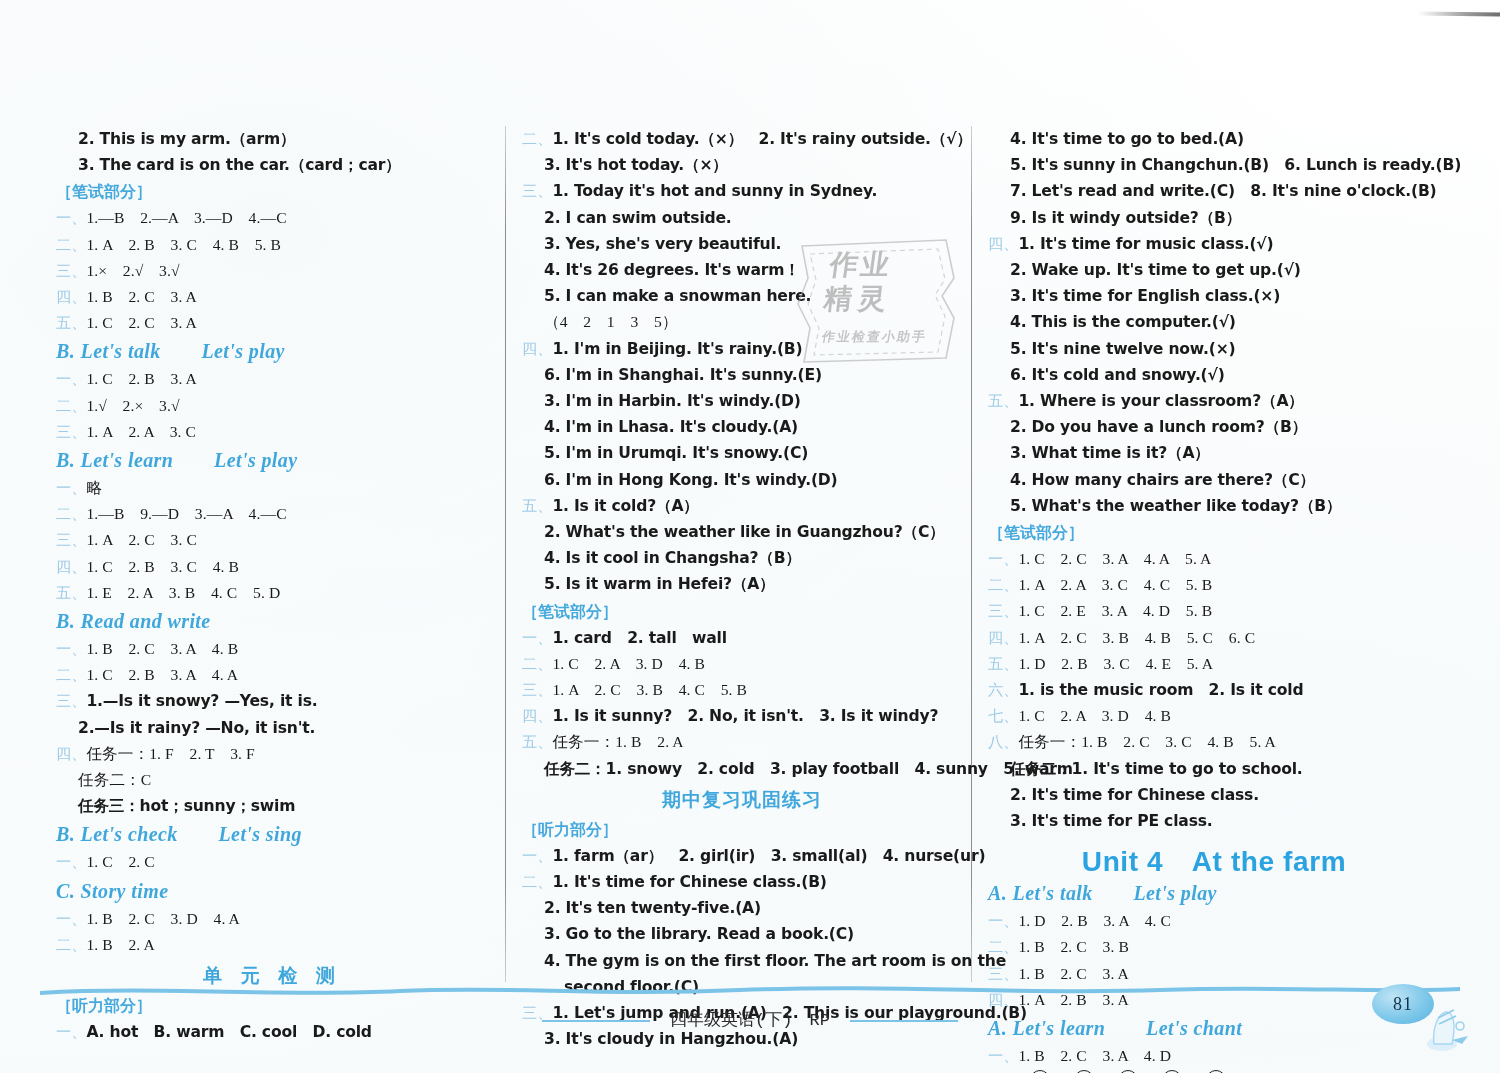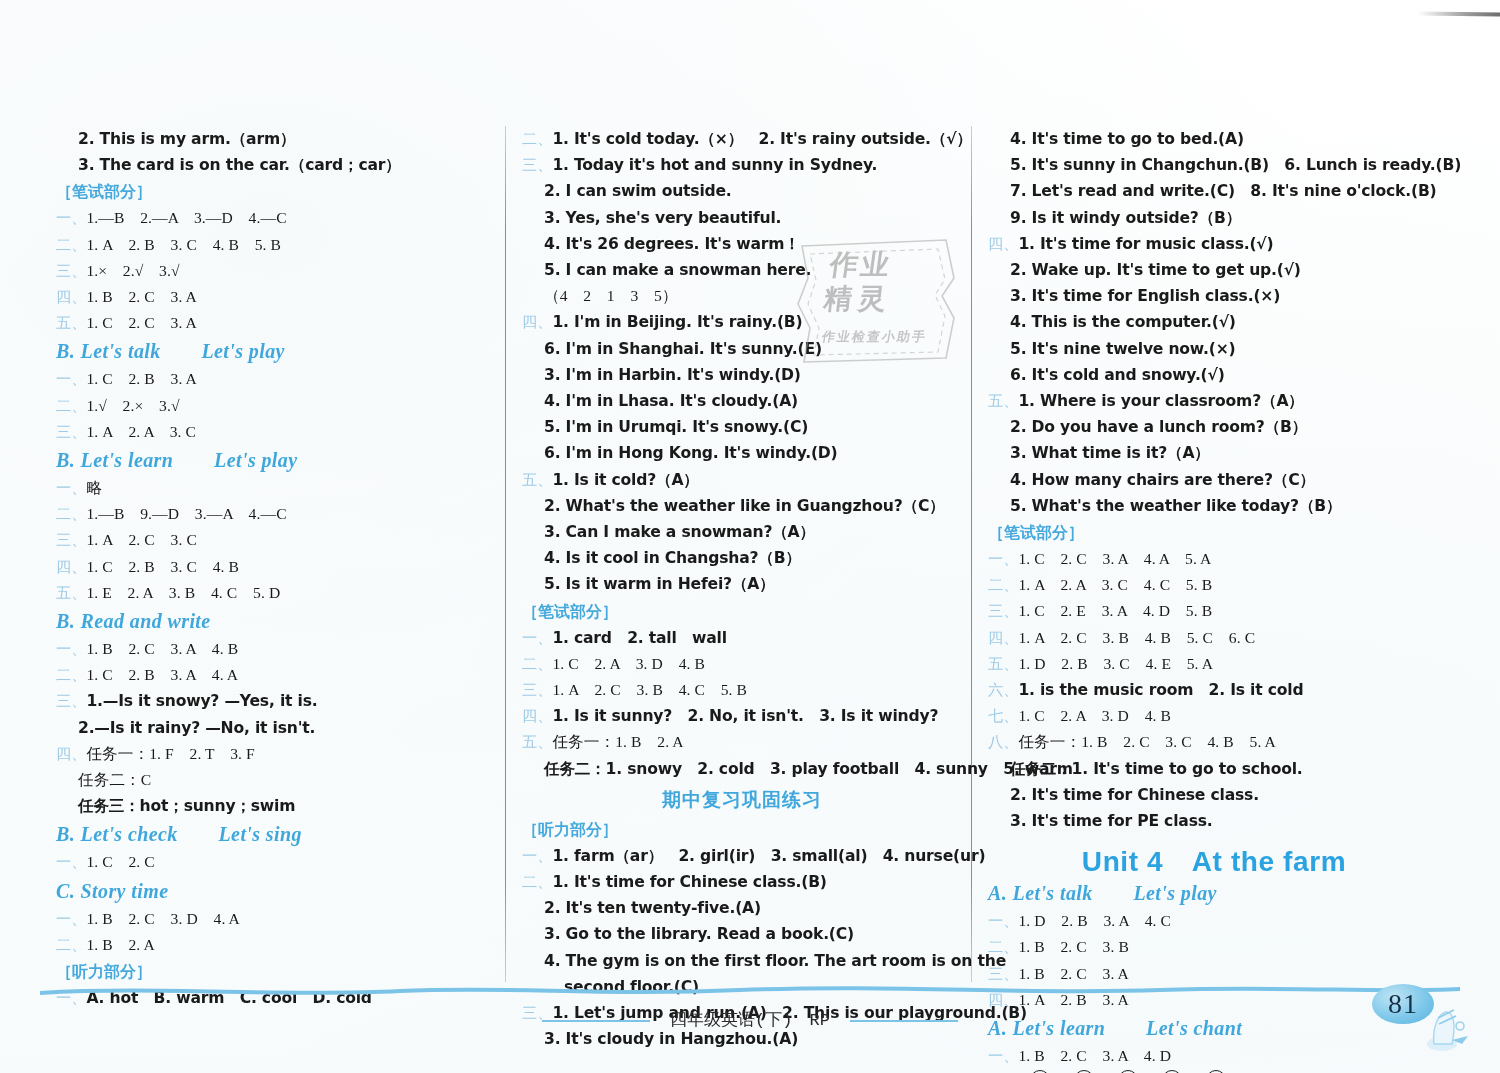--- a/index.html
+++ b/index.html
@@ -114,21 +114,21 @@
   .fr-l{left:-128px;}
   .fr-r{right:-128px;}
   .pagenum{
     position:absolute;left:1372px;top:984px;
     width:62px;height:40px;border-radius:50%;
     background:radial-gradient(ellipse at 35% 32%,#bfe4f5 0%,#7fc8ea 55%,#55b2e0 100%);
     display:flex;align-items:center;justify-content:center;
   }
   .pagenum span{
     font-family:"Liberation Serif","DejaVu Serif",serif;
-    font-size:28px;color:#16324a;letter-spacing:1px;
+    font-size:18px;color:#16324a;letter-spacing:1px;
   }
   .mascot{
     position:absolute;left:1412px;top:1000px;width:64px;height:58px;opacity:.85;
   }
   
   .stamp{
     position:absolute;left:796px;top:232px;width:164px;height:136px;
     opacity:.55;
   }
   .stamp .s-cn1{
@@ -194,41 +194,42 @@
         <div class="ln"><span class="cn-num">三、</span><span class="hand">1.—Is it snowy? —Yes, it is.</span></div>
         <div class="ln indent1"><span class="hand">2.—Is it rainy? —No, it isn't.</span></div>
         <div class="ln ser"><span class="cn-num">四、</span><span class="qn">任务一：1. F　2. T　3. F</span></div>
         <div class="ln indent1"><span class="qn">任务二：C</span></div>
         <div class="ln indent1"><span class="hand">任务三：hot；sunny；swim</span></div>
         <div class="sub-head">B. Let's check　　Let's sing</div>
         <div class="ln ser"><span class="cn-num">一、</span><span class="qn">1. C　2. C</span></div>
         <div class="sub-head">C. Story time</div>
         <div class="ln ser"><span class="cn-num">一、</span><span class="qn">1. B　2. C　3. D　4. A</span></div>
         <div class="ln ser"><span class="cn-num">二、</span><span class="qn">1. B　2. A</span></div>
+        <div class="cn-head">单 元 检 测</div>
         <div class="bracket-head">［听力部分］</div>
         <div class="ln"><span class="cn-num">一、</span><span class="hand">A. hot　B. warm　C. cool　D. cold</span></div>
         <div class="ln indent1"></div>
       </div>
     <div class="col" id="col2">
         <div class="ln"><span class="cn-num">二、</span><span class="hand">1. It's cold today.（×）　2. It's rainy outside.（√）</span></div>
+        <div class="ln indent1"><span class="hand">3. It's hot today.（×）</span></div>
         <div class="ln"><span class="cn-num">三、</span><span class="hand">1. Today it's hot and sunny in Sydney.</span></div>
         <div class="ln indent1"><span class="hand">2. I can swim outside.</span></div>
         <div class="ln indent1"><span class="hand">3. Yes, she's very beautiful.</span></div>
         <div class="ln indent1"><span class="hand">4. It's 26 degrees. It's warm！</span></div>
         <div class="ln indent1"><span class="hand">5. I can make a snowman here.</span></div>
         <div class="ln indent1"><span class="qn">（4　2　1　3　5）</span></div>
         <div class="ln"><span class="cn-num">四、</span><span class="hand">1. I'm in Beijing. It's rainy.(B)</span></div>
         <div class="ln indent1"><span class="hand">6. I'm in Shanghai. It's sunny.(E)</span></div>
         <div class="ln indent1"><span class="hand">3. I'm in Harbin. It's windy.(D)</span></div>
         <div class="ln indent1"><span class="hand">4. I'm in Lhasa. It's cloudy.(A)</span></div>
         <div class="ln indent1"><span class="hand">5. I'm in Urumqi. It's snowy.(C)</span></div>
         <div class="ln indent1"><span class="hand">6. I'm in Hong Kong. It's windy.(D)</span></div>
         <div class="ln"><span class="cn-num">五、</span><span class="hand">1. Is it cold?（A）</span></div>
         <div class="ln indent1"><span class="hand">2. What's the weather like in Guangzhou?（C）</span></div>
-        <div class="ln indent1"><span class="hand">3. Can I make a snowman?（A）</span></div>
         <div class="ln indent1"><span class="hand">4. Is it cool in Changsha?（B）</span></div>
         <div class="ln indent1"><span class="hand">5. Is it warm in Hefei?（A）</span></div>
         <div class="bracket-head">［笔试部分］</div>
         <div class="ln"><span class="cn-num">一、</span><span class="hand">1. card　2. tall　wall</span></div>
         <div class="ln ser"><span class="cn-num">二、</span><span class="qn">1. C　2. A　3. D　4. B</span></div>
         <div class="ln ser"><span class="cn-num">三、</span><span class="qn">1. A　2. C　3. B　4. C　5. B</span></div>
         <div class="ln"><span class="cn-num">四、</span><span class="hand">1. Is it sunny?　2. No, it isn't.　3. Is it windy?</span></div>
         <div class="ln ser"><span class="cn-num">五、</span><span class="qn">任务一：1. B　2. A</span></div>
         <div class="ln indent1"><span class="hand">任务二：1. snowy　2. cold　3. play football　4. sunny　5. warm</span></div>
         <div class="cn-head tight">期中复习巩固练习</div>

